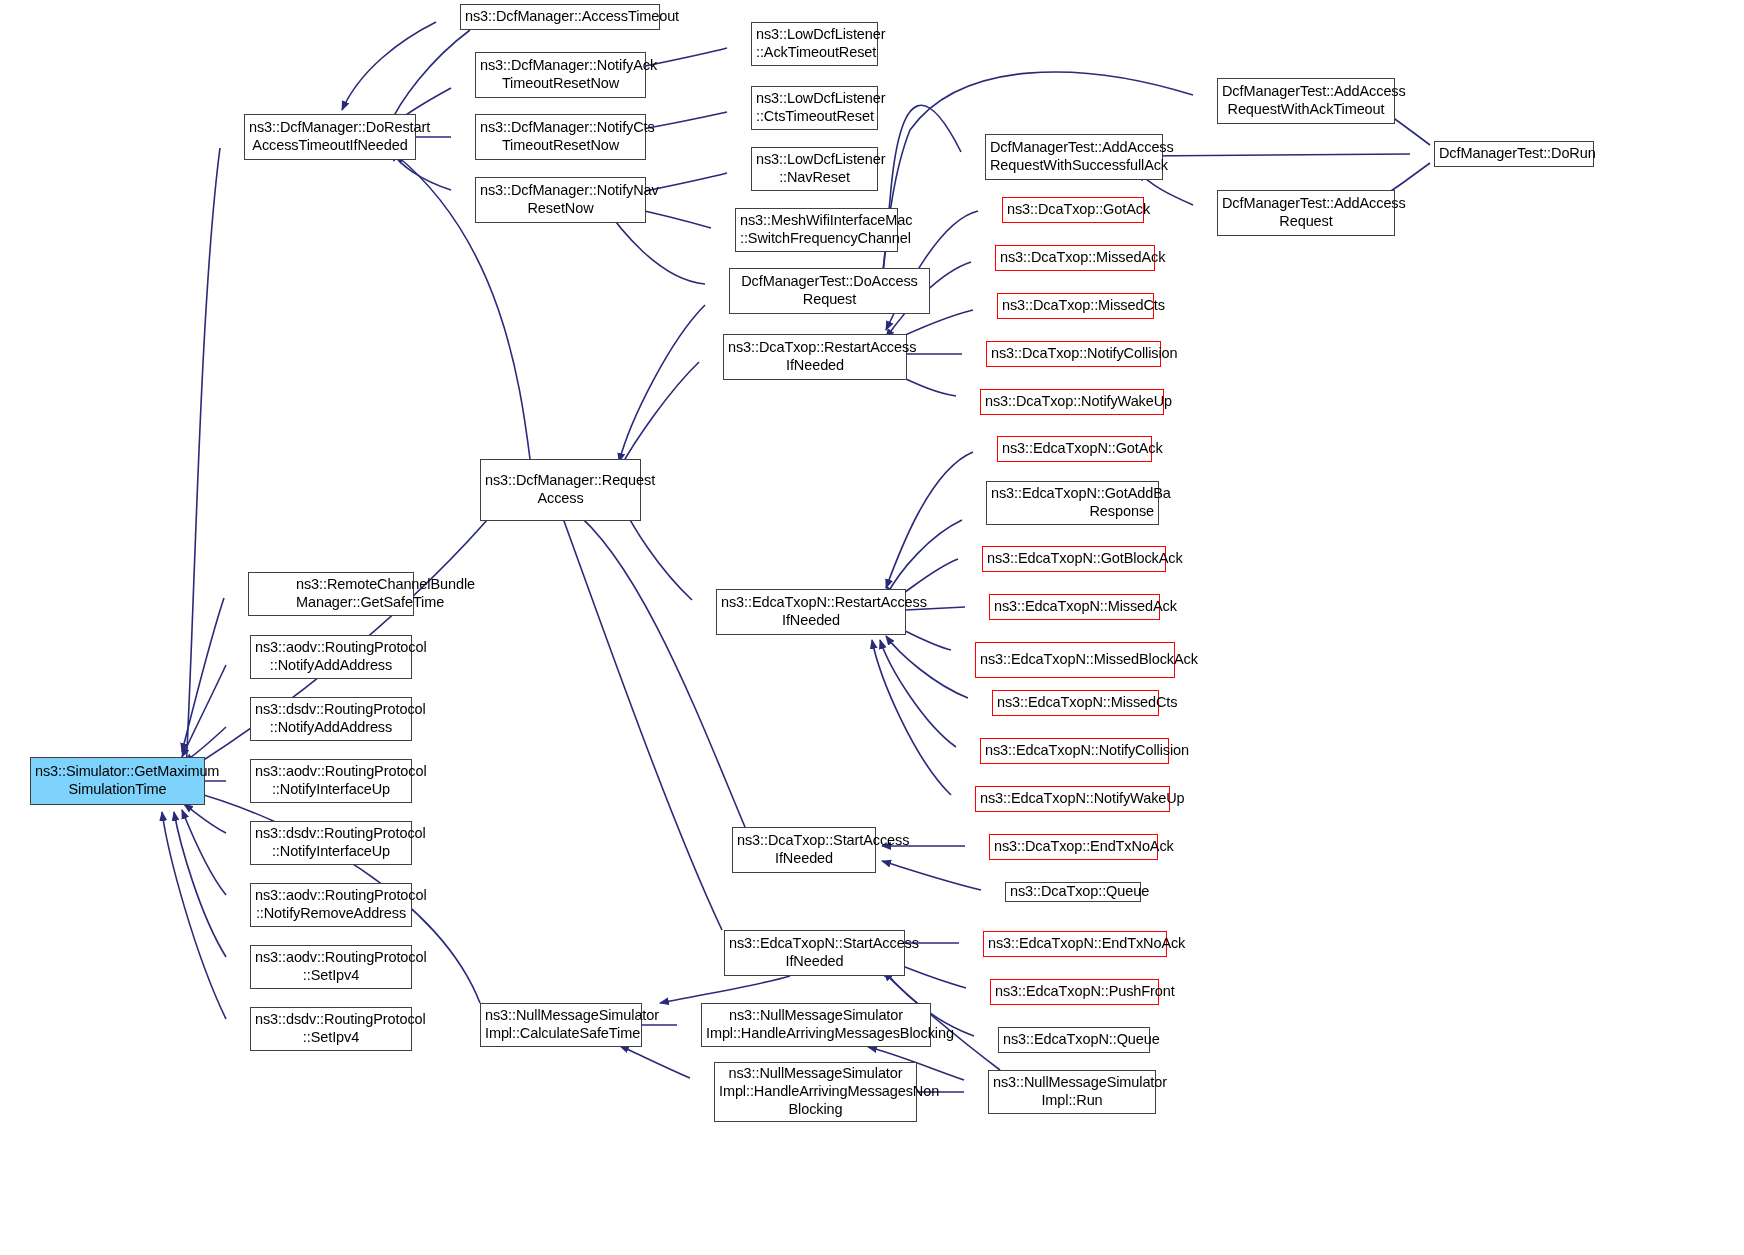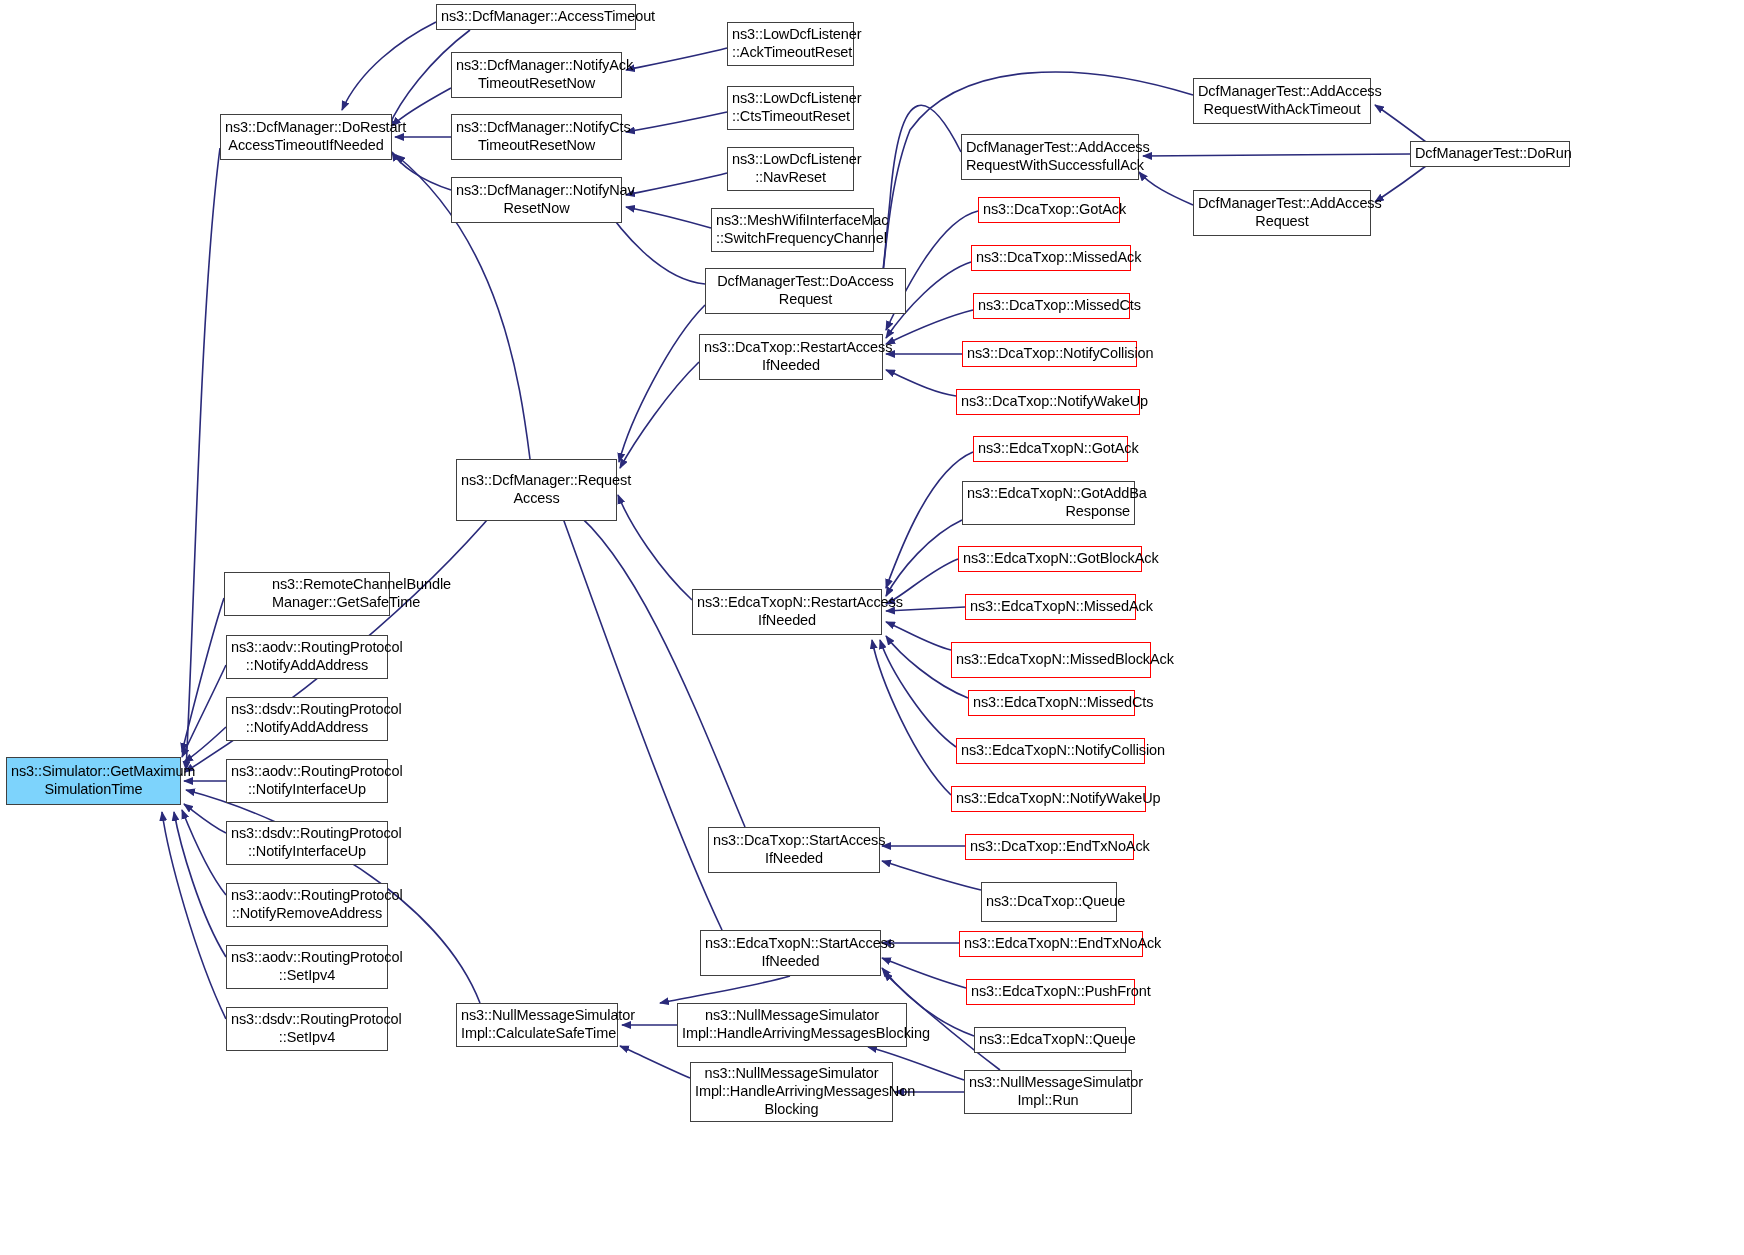--- a/index.html
+++ b/index.html
@@ -31,20 +31,21 @@
     justify-content: center;
     text-align: center;
     background: #ffffff;
     border: 1px solid #404040;
     font-size: 14.5px;
     line-height: 1.22;
     color: #000000;
     padding: 2px 4px;
     letter-spacing: -0.1px;
     white-space: pre-line;
+    margin-left: 24px;
   }
   .node.red {
     border: 1px solid #ff0000;
   }
   .node.current {
     background: #7dd3fc;
     border: 1px solid #404040;
   }
   .node span {
     display: block;
@@ -163,24 +164,24 @@
       <div class="node" style="left: 962px; top: 481px; width: 173px; height: 44px; text-align: right;"><span>ns3::EdcaTxopN::GotAddBa
 Response</span></div>
       <div class="node red" style="left: 958px; top: 546px; width: 184px; height: 26px;"><span>ns3::EdcaTxopN::GotBlockAck</span></div>
       <div class="node red" style="left: 965px; top: 594px; width: 171px; height: 26px;"><span>ns3::EdcaTxopN::MissedAck</span></div>
       <div class="node red" style="left: 951px; top: 642px; width: 200px; height: 36px;"><span>ns3::EdcaTxopN::MissedBlockAck</span></div>
       <div class="node red" style="left: 968px; top: 690px; width: 167px; height: 26px;"><span>ns3::EdcaTxopN::MissedCts</span></div>
       <div class="node red" style="left: 956px; top: 738px; width: 189px; height: 26px;"><span>ns3::EdcaTxopN::NotifyCollision</span></div>
       <div class="node red" style="left: 951px; top: 786px; width: 195px; height: 26px;"><span>ns3::EdcaTxopN::NotifyWakeUp</span></div>
       <div class="node" style="left: 692px; top: 589px; width: 190px; height: 46px;"><span>ns3::EdcaTxopN::RestartAccess
 IfNeeded</span></div>
-      <div class="node" style="left: 708px; top: 827px; width: 172px; height: 46px;"><span>ns3::DcaTxop::StartAccess
+      <div class="node" style="left: 708px; top: 827px; width: 144px; height: 46px;"><span>ns3::DcaTxop::StartAccess
 IfNeeded</span></div>
       <div class="node red" style="left: 965px; top: 834px; width: 169px; height: 26px;"><span>ns3::DcaTxop::EndTxNoAck</span></div>
-      <div class="node" style="left: 981px; top: 882px; width: 136px; height: 40px;"><span>ns3::DcaTxop::Queue</span></div>
+      <div class="node" style="left: 981px; top: 882px; width: 136px; height: 20px;"><span>ns3::DcaTxop::Queue</span></div>
       <div class="node" style="left: 700px; top: 930px; width: 181px; height: 46px;"><span>ns3::EdcaTxopN::StartAccess
 IfNeeded</span></div>
       <div class="node red" style="left: 959px; top: 931px; width: 184px; height: 26px;"><span>ns3::EdcaTxopN::EndTxNoAck</span></div>
       <div class="node red" style="left: 966px; top: 979px; width: 169px; height: 26px;"><span>ns3::EdcaTxopN::PushFront</span></div>
       <div class="node" style="left: 974px; top: 1027px; width: 152px; height: 26px;"><span>ns3::EdcaTxopN::Queue</span></div>
       <div class="node" style="left: 456px; top: 1003px; width: 162px; height: 44px;"><span>ns3::NullMessageSimulator
 Impl::CalculateSafeTime</span></div>
       <div class="node" style="left: 677px; top: 1003px; width: 230px; height: 44px;"><span>ns3::NullMessageSimulator
 Impl::HandleArrivingMessagesBlocking</span></div>
       <div class="node" style="left: 690px; top: 1062px; width: 203px; height: 60px;"><span>ns3::NullMessageSimulator

